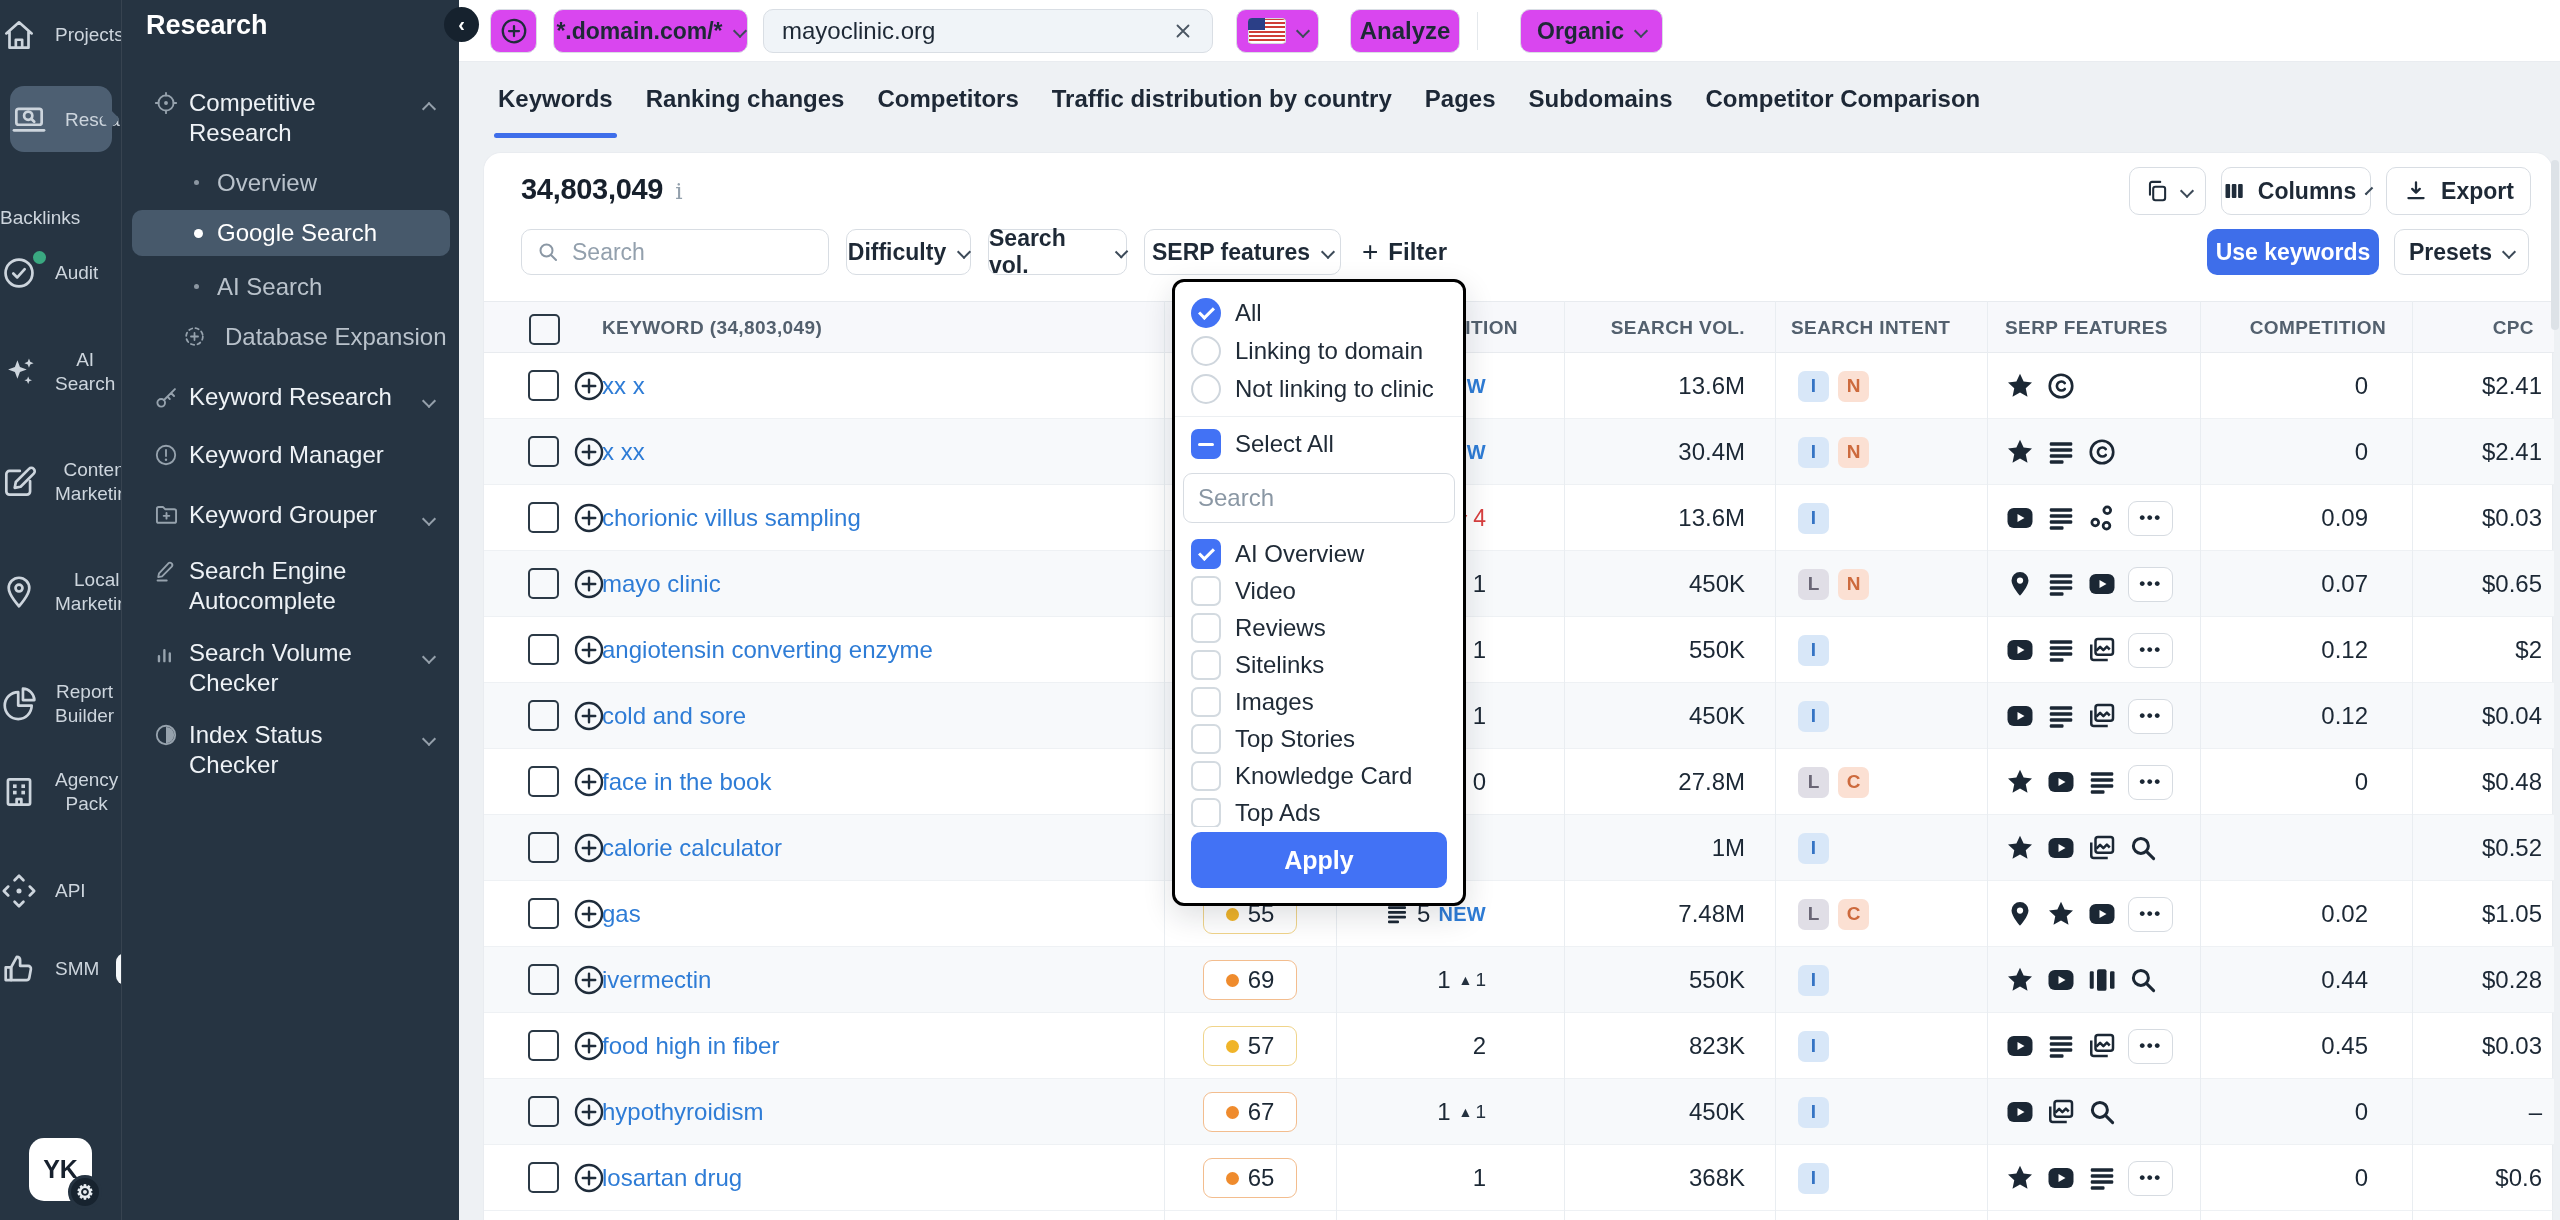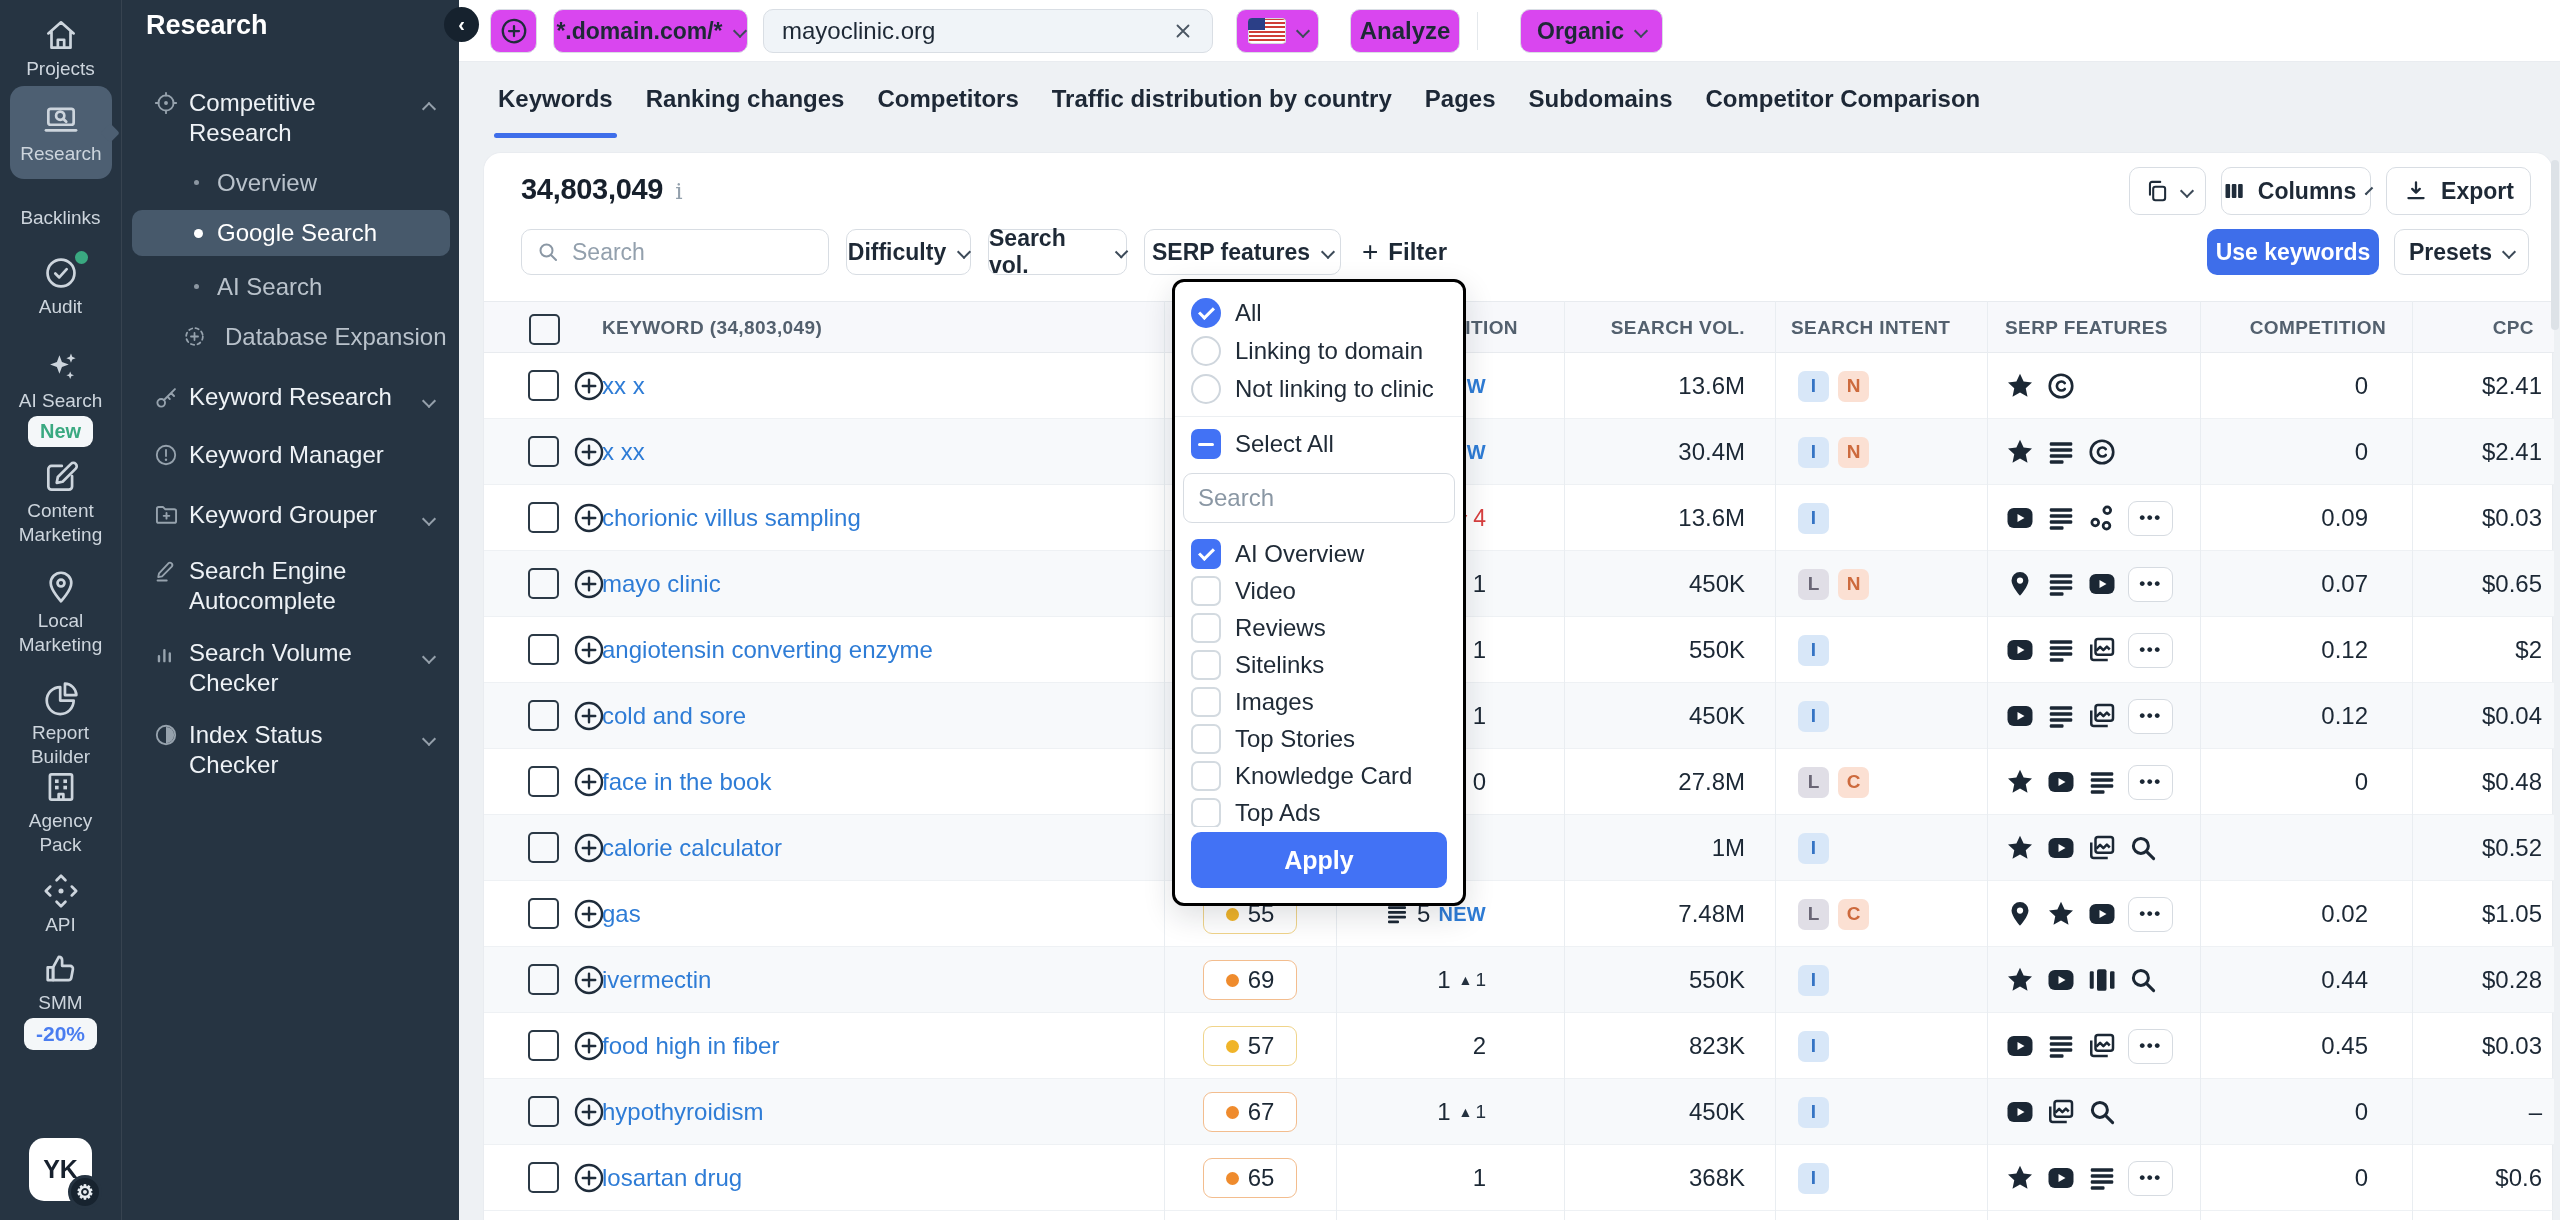--- a/index.html
+++ b/index.html
@@ -3,21 +3,21 @@
 <meta charset="utf-8">
 <style>
   *{margin:0;padding:0;box-sizing:border-box}
   html,body{width:2560px;height:1220px;overflow:hidden}
   body{font-family:"Liberation Sans",sans-serif;background:#eef1f4;position:relative;color:#1c2835}
   svg{display:block}
 
   
   #rail{position:absolute;left:0;top:0;width:121px;height:1220px;background:#263442;z-index:30}
   #subnav{position:absolute;left:121px;top:0;width:338px;height:1220px;background:#263442;border-left:1px solid rgba(255,255,255,.08);z-index:30}
-  .rail-item{position:absolute;left:0;width:121px;display:flex;flex-direction:column;align-items:center;gap:3px;color:#cdd5dd;cursor:pointer}
+  .rail-item{position:absolute;left:0;width:121px;display:flex;align-items:center;gap:17px;color:#cdd5dd;cursor:pointer}
   .rail-item .ric{color:#cdd5dd}
   .rail-label{font-size:19px;line-height:24px;text-align:center;color:#cdd5dd}
   .rail-item.active{left:10px;width:102px;background:#4d5f72;border-radius:14px;padding:15px 0 13px}
   .rail-item.active::after{content:'';position:absolute;right:-5px;top:50%;width:14px;height:14px;background:#4d5f72;transform:translateY(-50%) rotate(45deg);border-radius:3px}
   .ri-projects{top:16px}.ri-research{top:86px}.ri-backlinks{top:206px}.ri-audit{top:254px}
   .ri-ai-search{top:348px}.ri-content-marketing{top:458px}.ri-local-marketing{top:568px}
   .ri-report-builder{top:680px}.ri-agency-pack{top:768px}.ri-api{top:872px}.ri-smm{top:950px}
   .icon-wrap{position:relative}
   .green-dot{position:absolute;top:-3px;right:-8px;width:13px;height:13px;border-radius:50%;background:#3aa981}
   .pill{background:#f4f7f9;border-radius:9px;padding:4px 12px;font-size:20px;font-weight:700}

